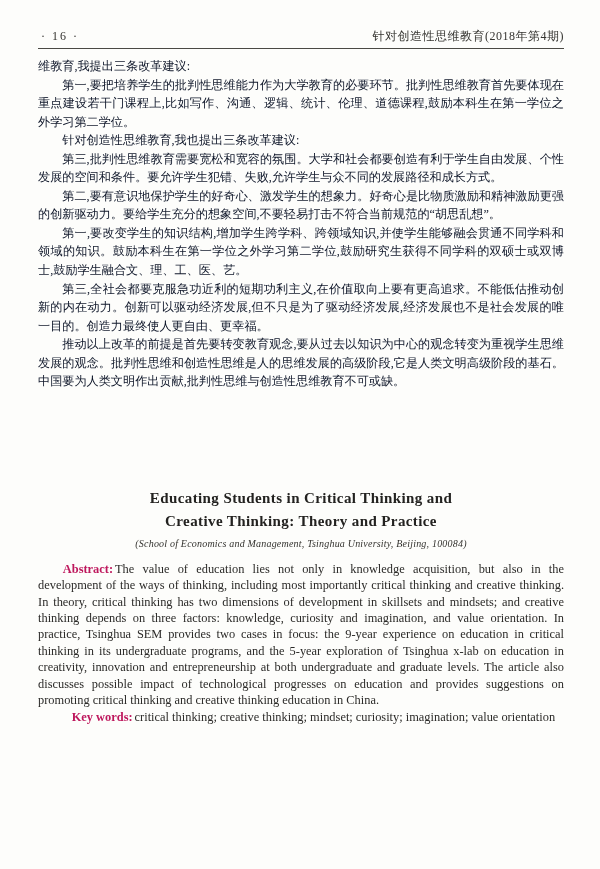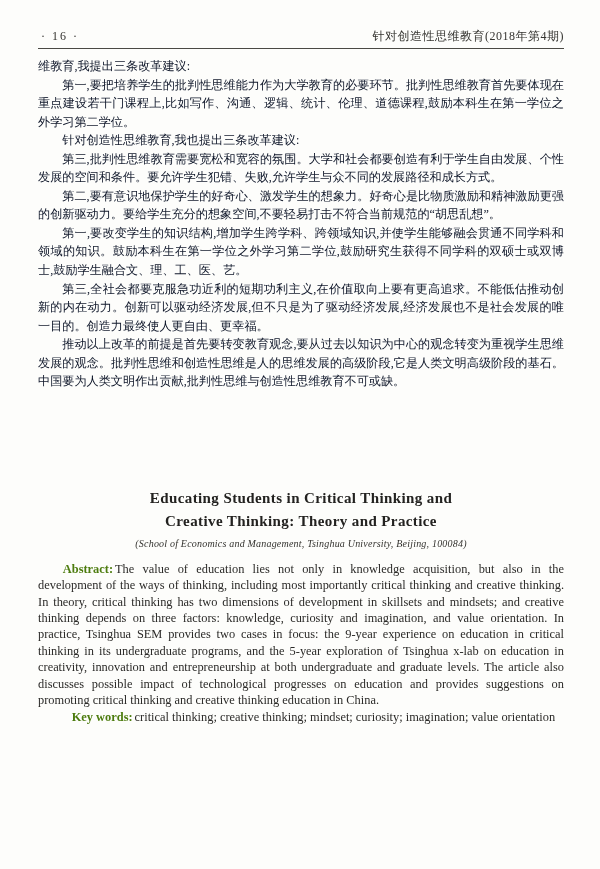--- a/index.html
+++ b/index.html
@@ -93,21 +93,21 @@
     margin: 0;
     font-size: 12.4px;
     line-height: 16.4px;
     text-align: justify;
     text-indent: 2em;
     color: #2b2a28;
   }
   .abs .lbl {
     font-weight: bold;
     margin-right: 2px;
-    color: #4d7c0f;
+    color: #be185d;
   }
   .abs.kw { text-align: center; }
 </style>
 </head>
 <body>
 
 <div class="page">
 
   <header class="running-head">
     <span class="page-num">· 16 ·</span>

